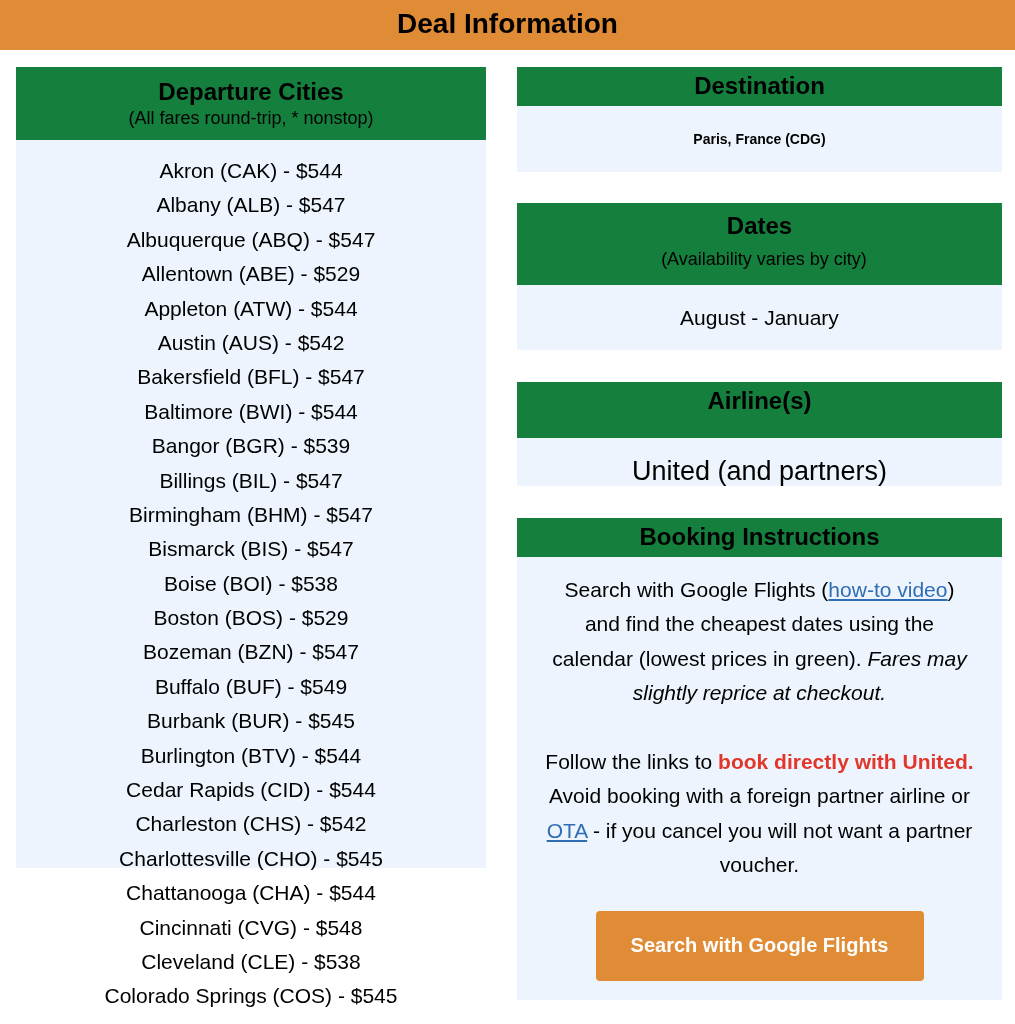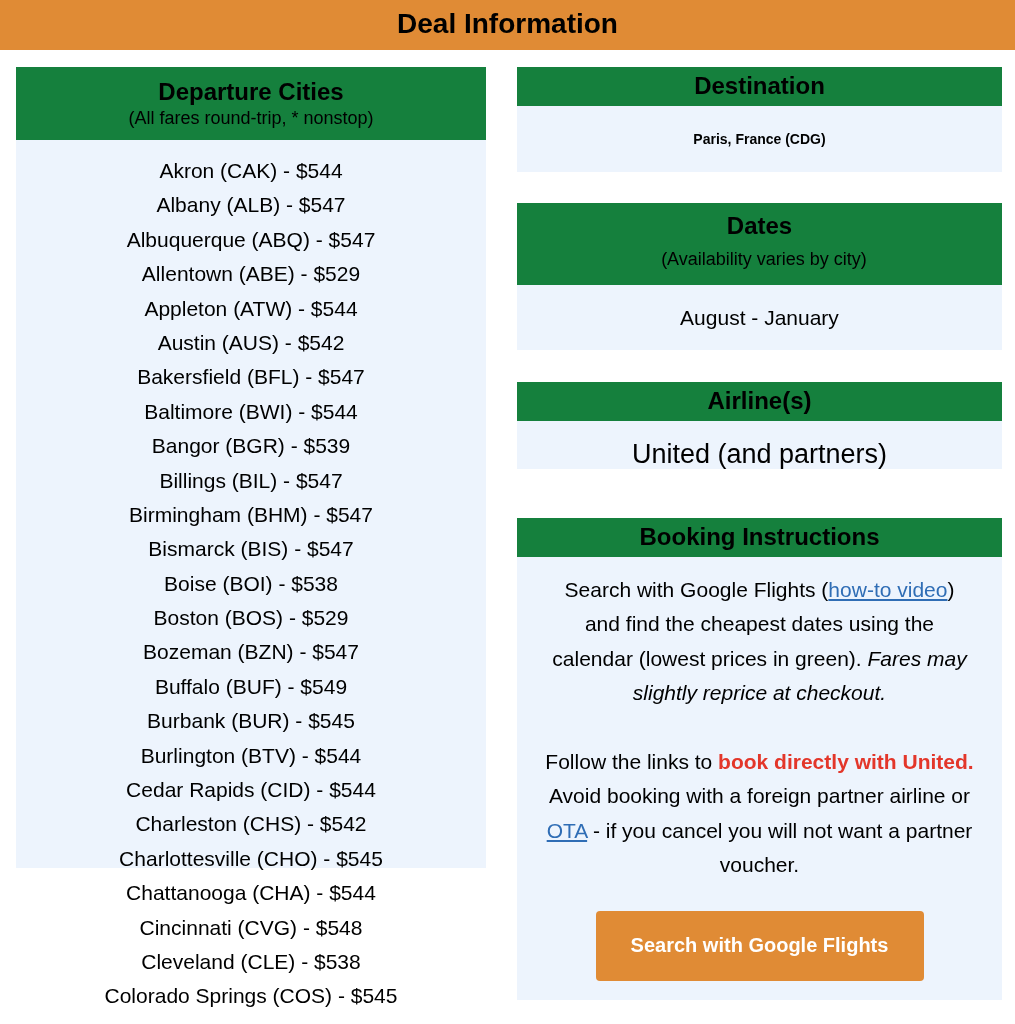--- a/index.html
+++ b/index.html
@@ -36,21 +36,21 @@
     #dest .panel-head { height: 39px; }
     #dest .panel-body { height: 66px; line-height: 66px; font-weight: bold; font-size: 14px; }
 
     #dates { top: 203px; height: 147px; }
     #dates .panel-head { height: 82px; padding-top: 5px; box-sizing: border-box; }
     #dates .panel-head .h-title { line-height: 36px; }
     #dates .panel-head .h-sub { line-height: 30px; padding-left: 9px; }
     #dates .panel-body { height: 65px; line-height: 65px; font-size: 21px; }
 
     #airline { top: 382px; height: 105px; }
-    #airline .panel-head { height: 39px; }
+    #airline .panel-head { height: 56px; }
     #airline .panel-body { height: 48px; line-height: 66px; font-size: 27px; }
 
     #booking { top: 518px; height: 482px; }
     #booking .panel-head { height: 39px; }
     #booking .panel-body { height: 443px; padding: 16px 28px 0; box-sizing: border-box; font-size: 21px; line-height: 34.4px; }
     .para { margin: 0; }
     .para + .para { margin-top: 34.4px; }
     .link { color: #2f6db5; text-decoration: underline; cursor: pointer; }
     .red { color: #e3362a; font-weight: bold; }
     .em { font-style: italic; }

